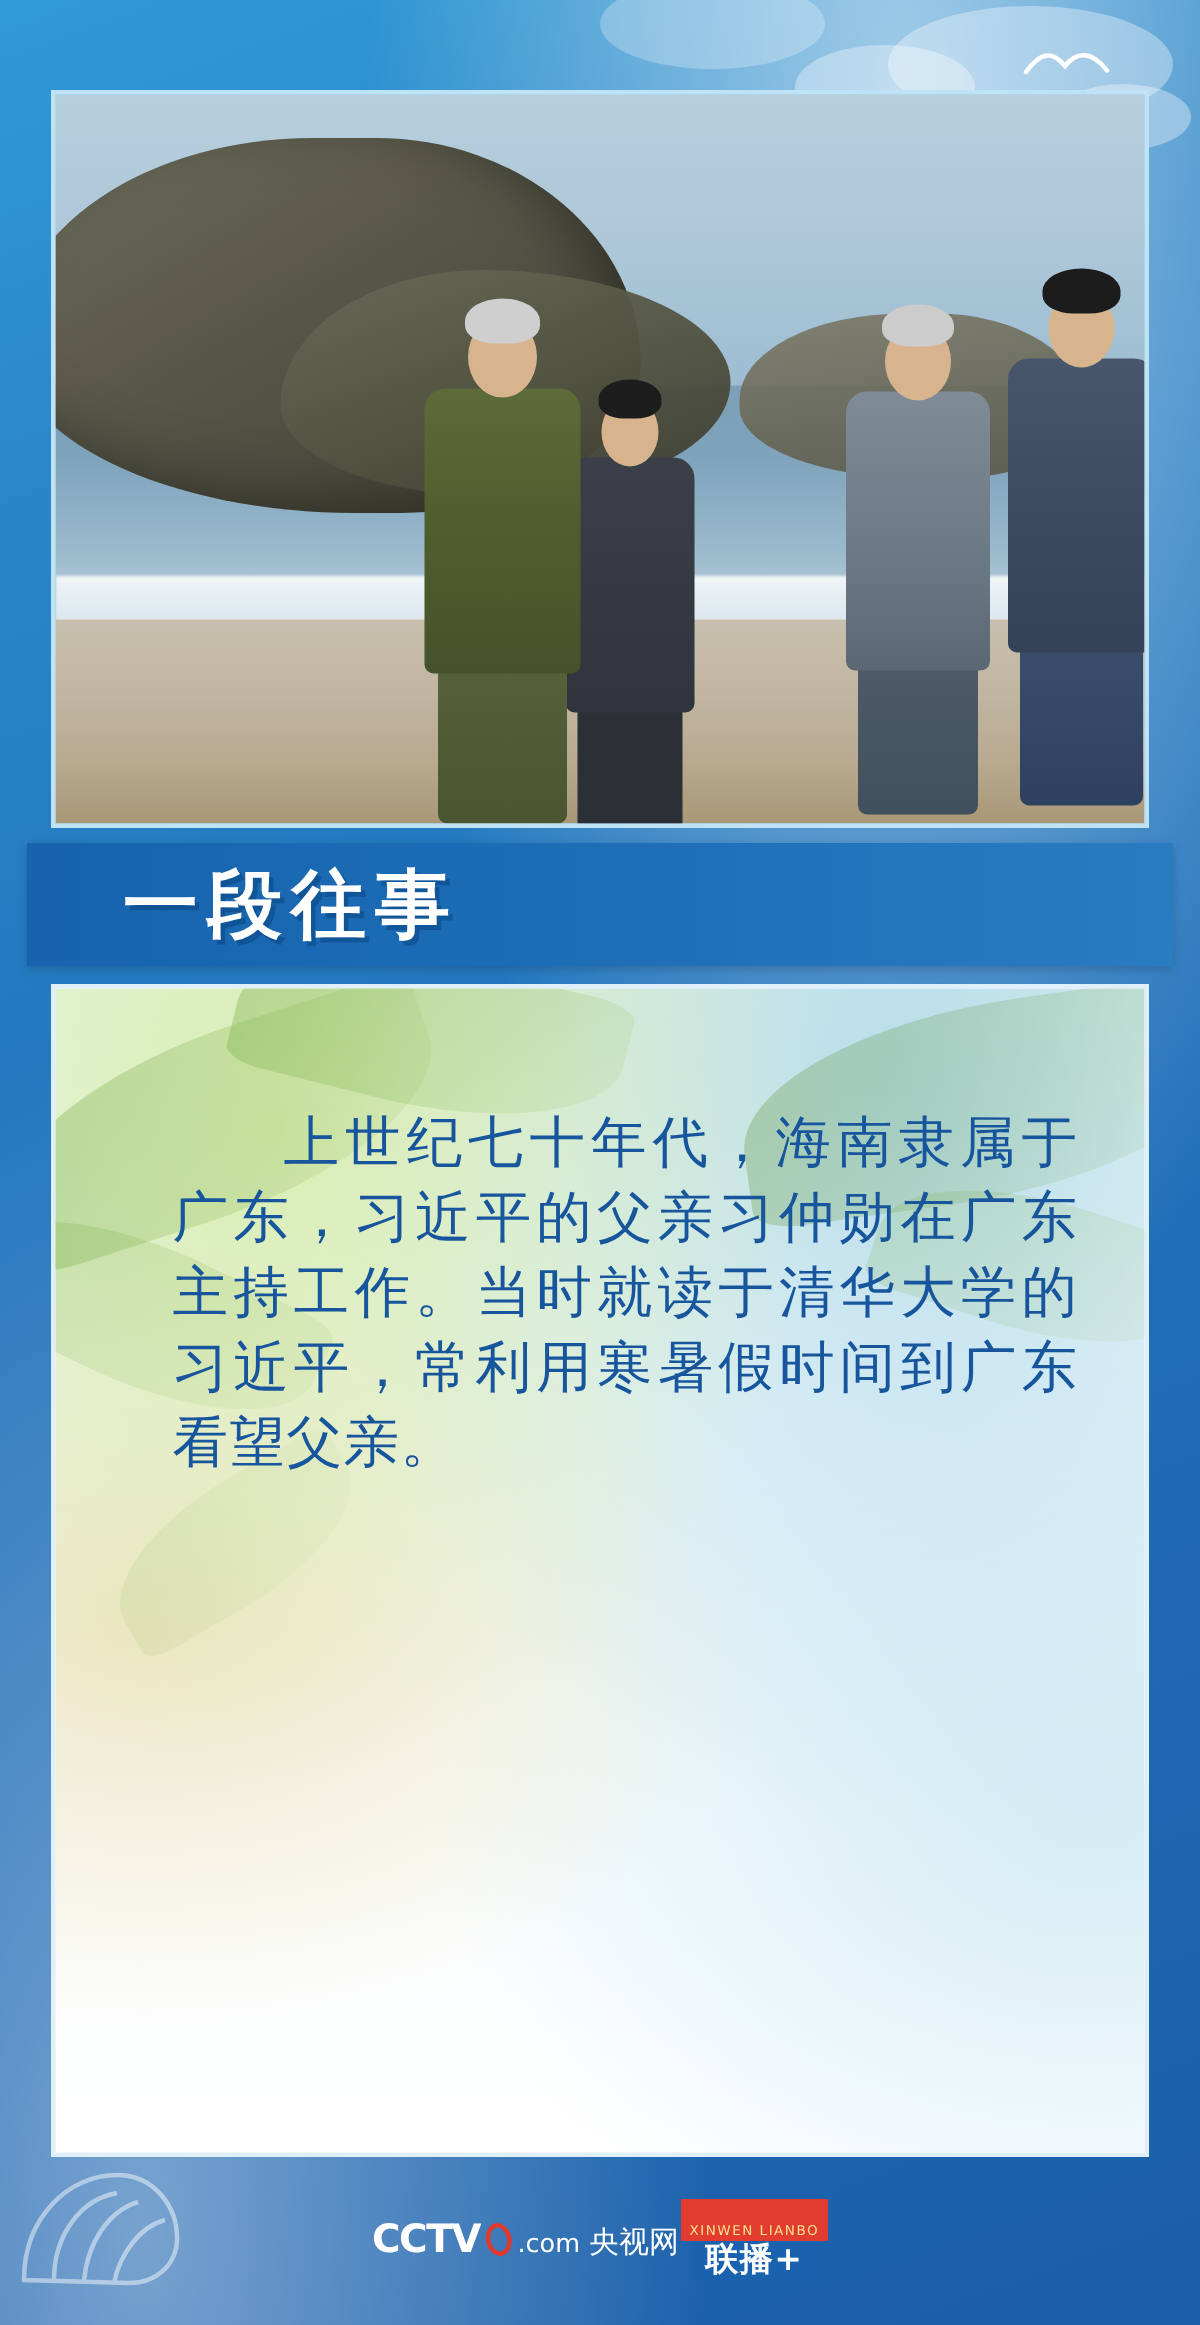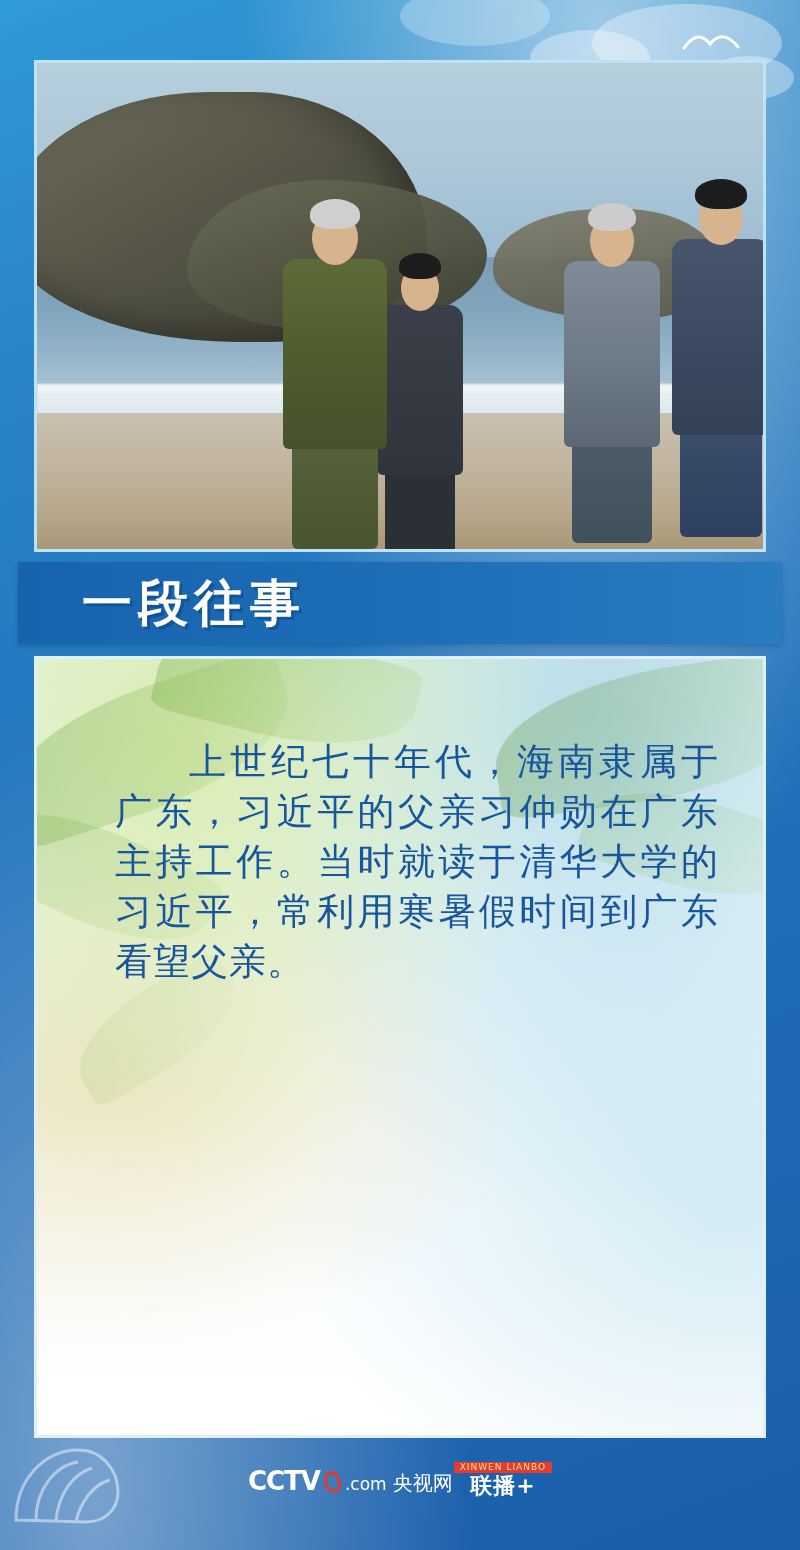--- a/index.html
+++ b/index.html
@@ -240,21 +240,21 @@
     letter-spacing: 1px;
     text-align: justify;
     margin-left: 32px;
   }
   .body-text p { margin: 0; text-indent: 2em; }
 
   
   .footer {
     position: absolute;
     left: 0; right: 0;
-    bottom: 44px;
+    bottom: 32px;
     height: 50px;
     display: flex;
     align-items: center;
     justify-content: center;
     gap: 1px;
   }
   .cctv {
     display: flex;
     align-items: baseline;
     gap: 4px;
@@ -291,21 +291,21 @@
     display: flex;
     flex-direction: column;
     align-items: center;
     line-height: 1;
   }
   .lianbo .top {
     font-size: 9px;
     letter-spacing: 1px;
     color: #ffe08a;
     background: #e23b2f;
-    padding: 1px 6px 1px;
+    padding: 18px 6px 1px;
     font-family: "DejaVu Sans", "Liberation Sans", sans-serif;
   }
   .lianbo .bot {
     font-size: 22px;
     font-weight: 700;
     color: #ffffff;
     background: #1a62ae;
     padding: 2px 8px 3px;
     font-family: "DejaVu Sans", "Liberation Sans", sans-serif;
     letter-spacing: 1px;

